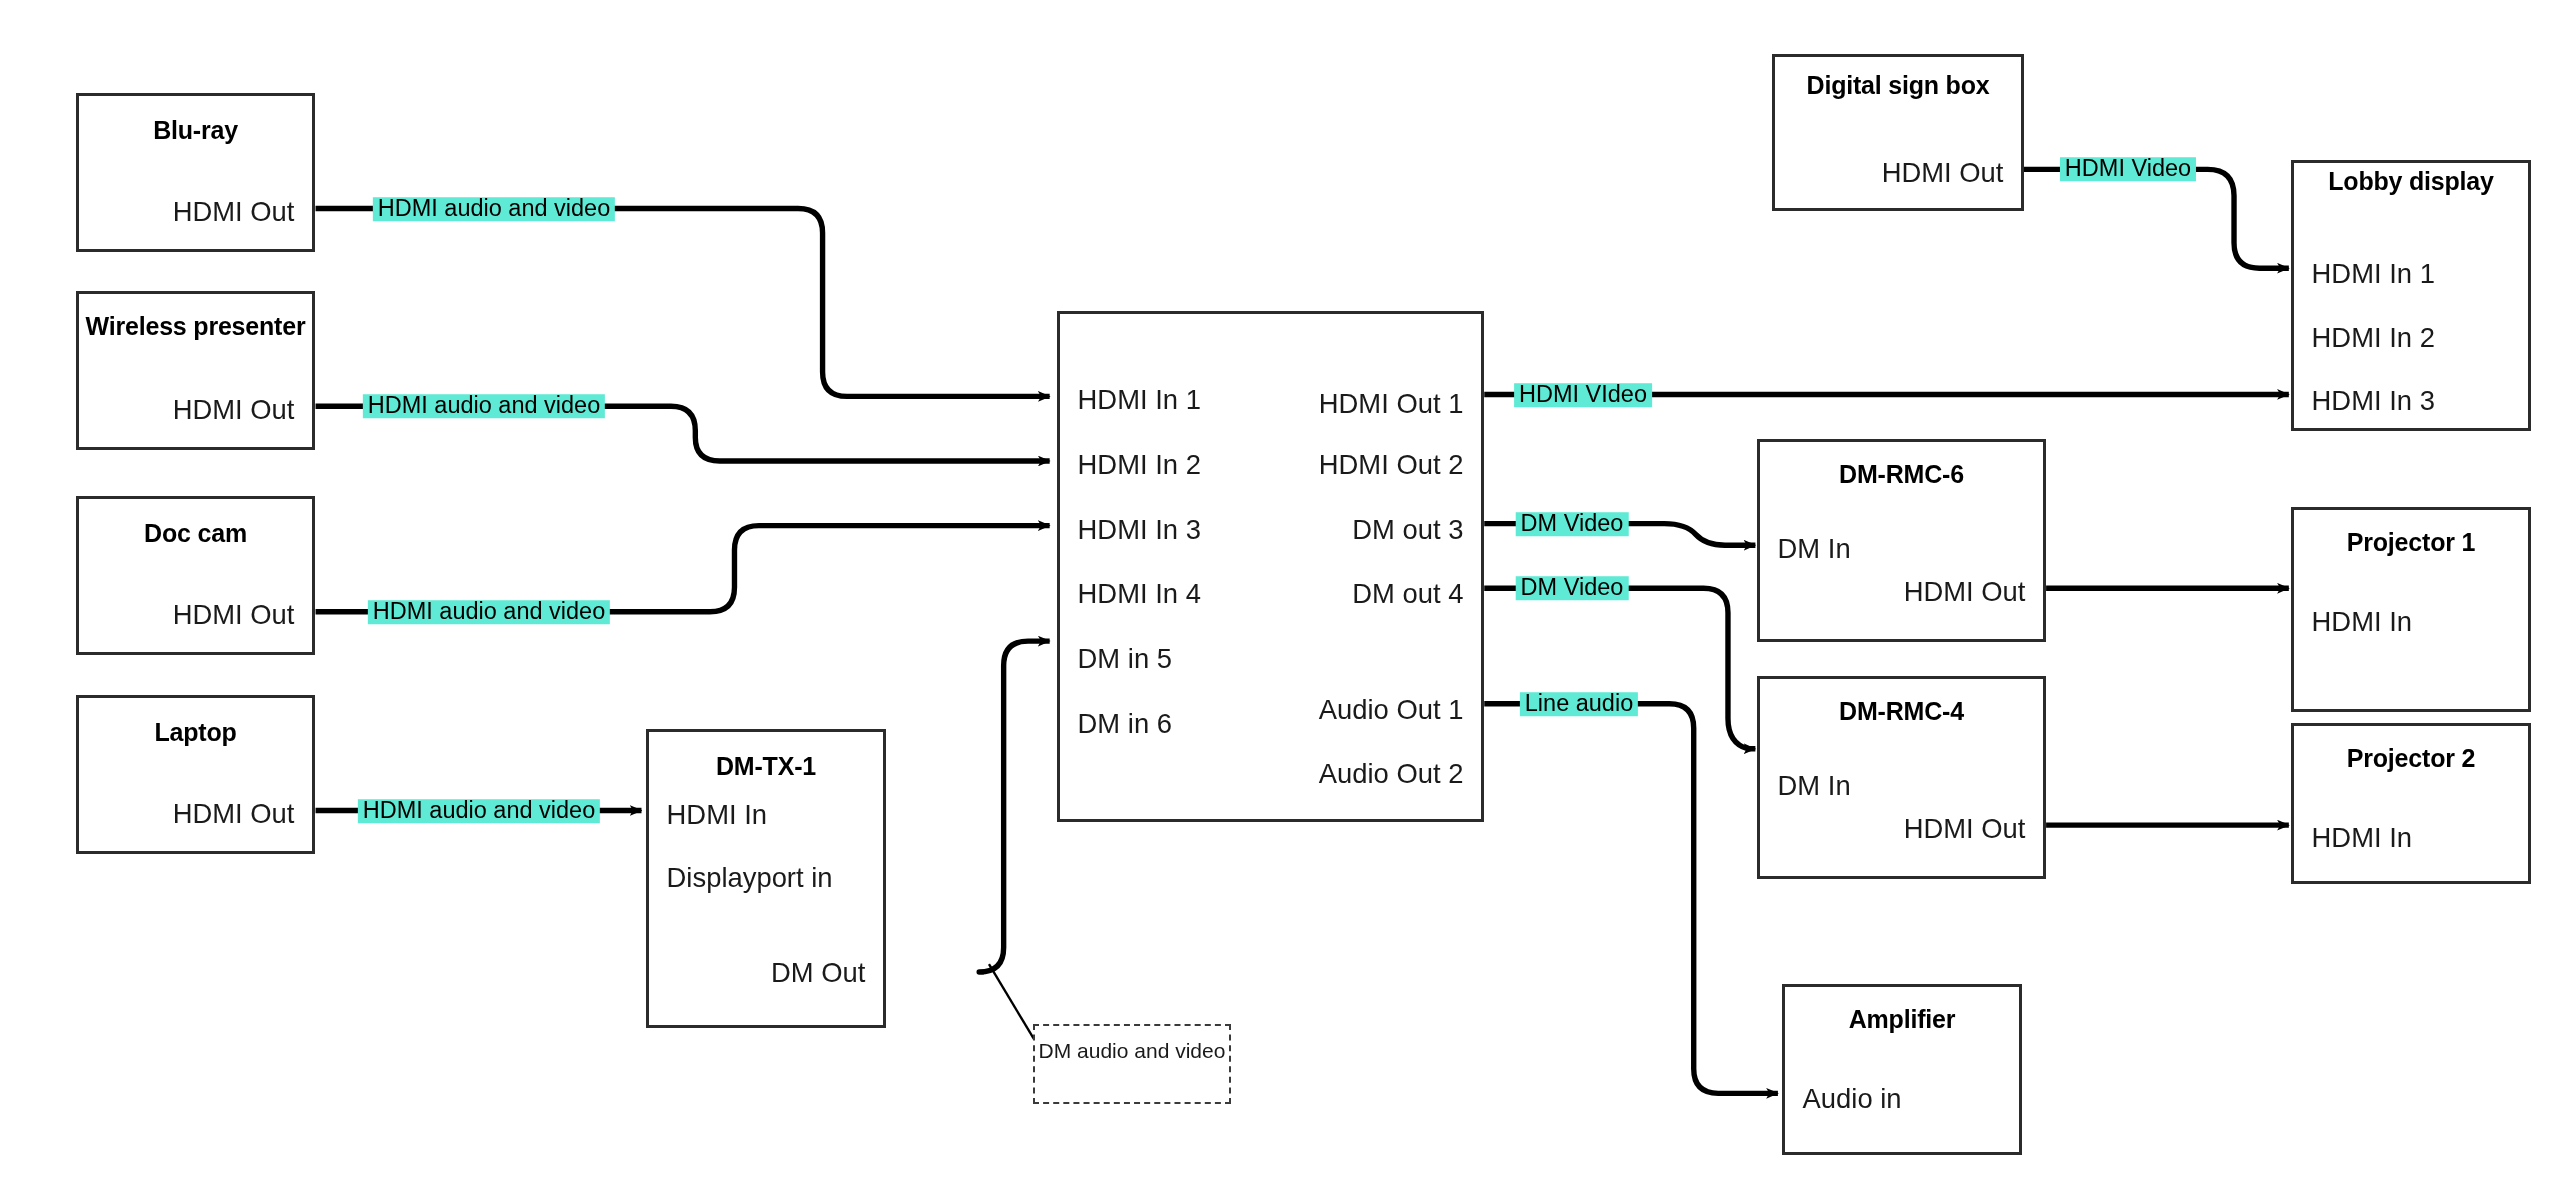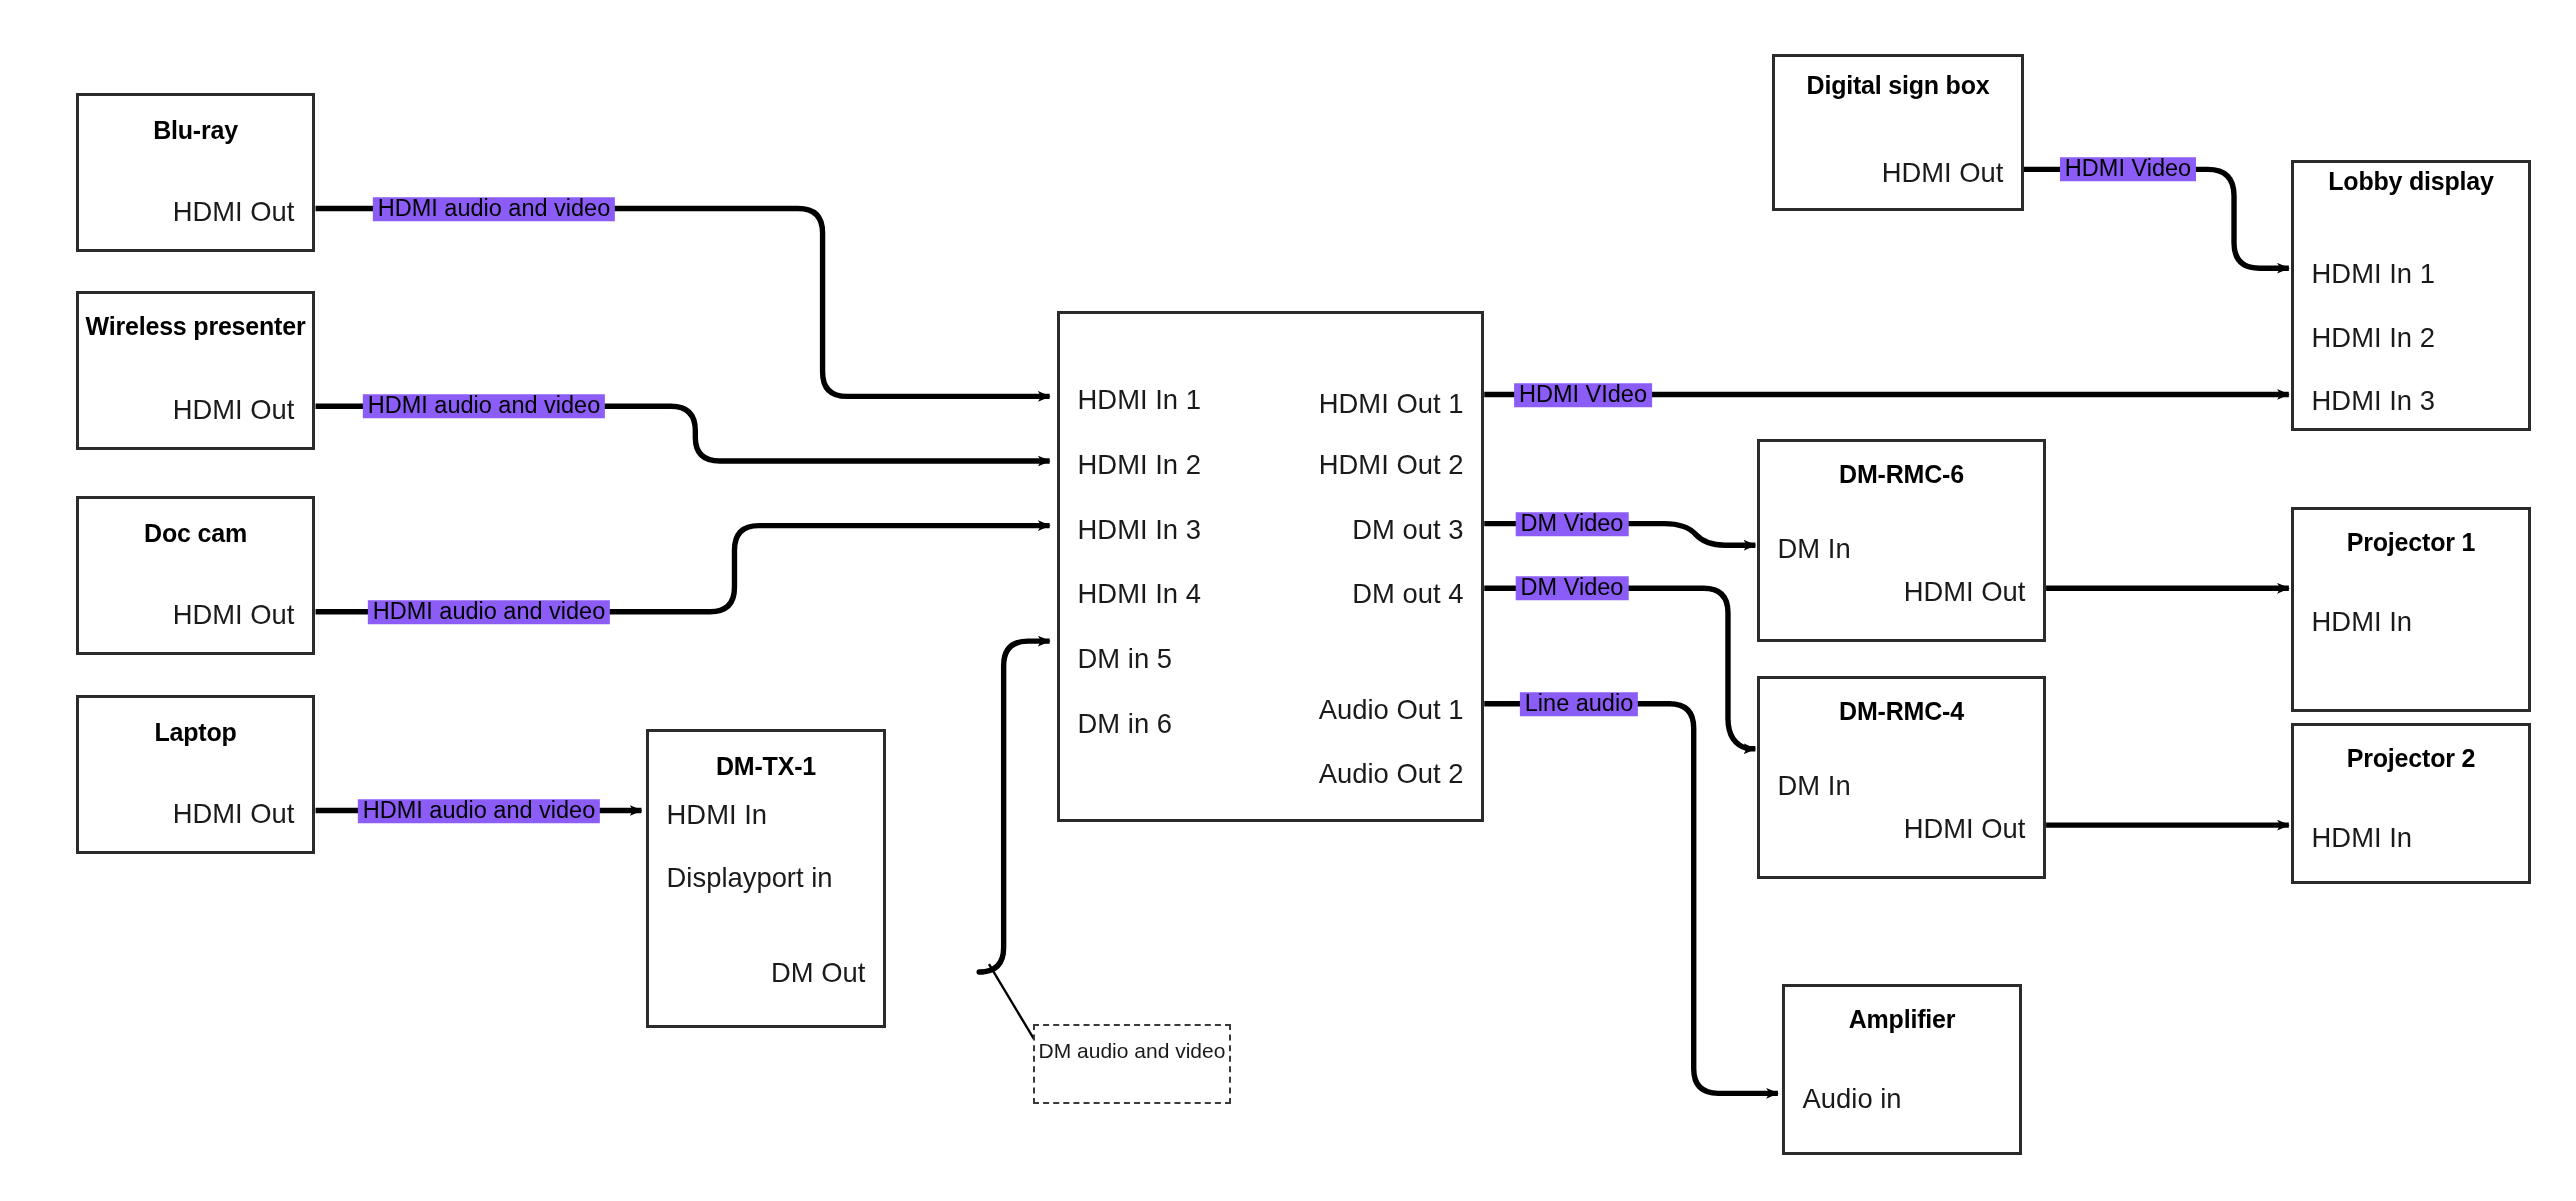--- a/index.html
+++ b/index.html
@@ -41,21 +41,21 @@
     position:absolute;left:0;right:0;
     text-align:center;
     font-size:21px;
     color:#1a1a1a;
     line-height:1.2;
   }
   .wire-label{
     position:absolute;
     font-size:23.5px;
     color:#000;
-    background:#8b5cf6;
+    background:#5eead4;
     white-space:nowrap;
     padding:0 4.9px;
     line-height:1;
     transform:translate(-50%,-50%);
   }
 </style>
 </head>
 <body>
 
 <div id="diagram-root">

